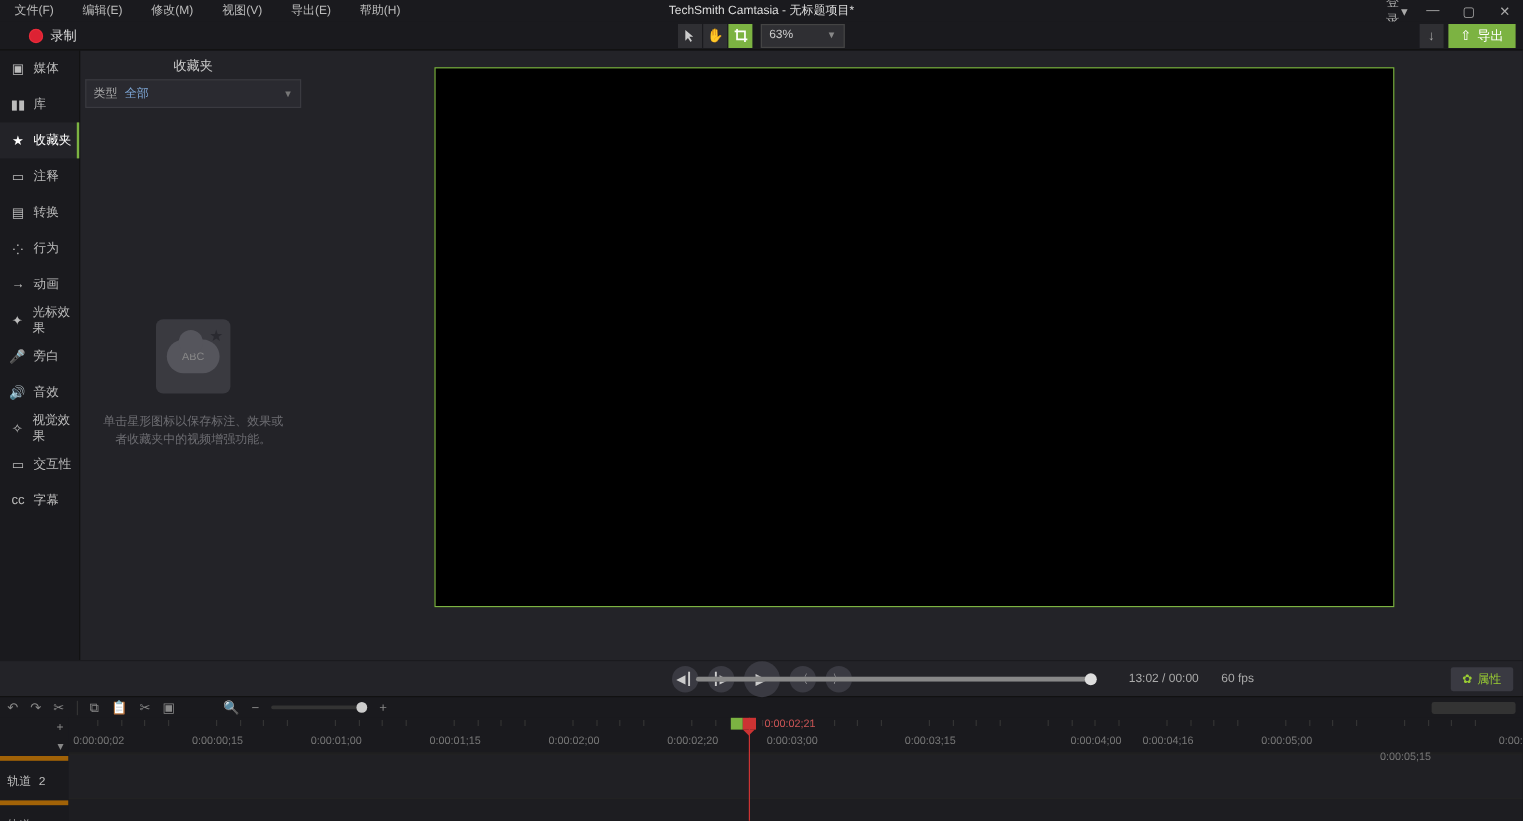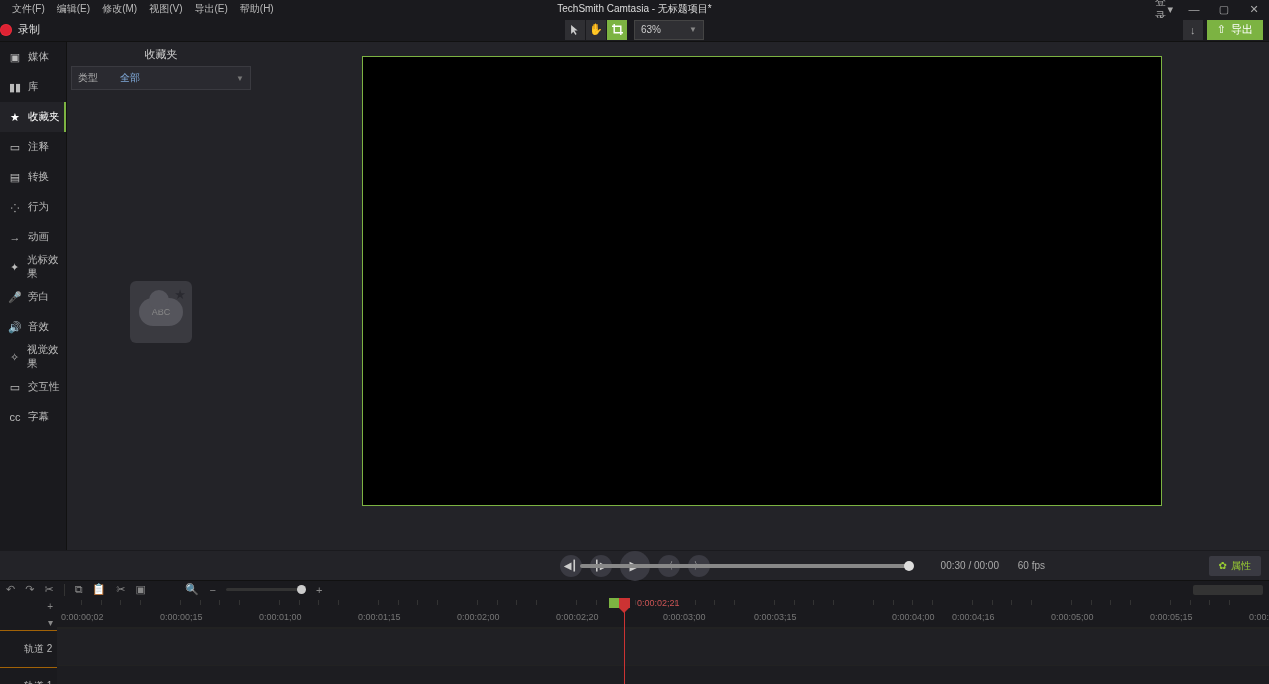--- a/index.html
+++ b/index.html
@@ -1,29 +1,29 @@
 <!DOCTYPE html>
 <html><head>
 <meta charset="utf-8">
 <style>
 * { margin:0; padding:0; box-sizing:border-box; font-family:"Microsoft YaHei","Segoe UI",sans-serif; user-select:none; }
 body { width:1269px; height:684px; background:#1a1a1e; color:#c8c8c8; font-size:11px; overflow:hidden; position:relative; }
 
 
 .menubar { height:18px; display:flex; align-items:center; background:#1a1a1e; position:relative; }
-.menubar .menus { display:flex; gap:0; padding-left:6px; }
+.menubar .menus { display:flex; gap:12px; padding-left:6px; }
 .menubar .menus span { padding:2px 6px; cursor:default; font-size:10px; color:#bbb; }
 .menubar .title { position:absolute; left:50%; transform:translateX(-50%); font-size:10px; color:#ddd; }
 .menubar .winctrl { position:absolute; right:0; display:flex; align-items:center; }
 .menubar .winctrl span { width:30px; height:18px; display:flex; align-items:center; justify-content:center; color:#aaa; font-size:11px; }
 .menubar .login { padding:0 6px; font-size:10px; color:#bbb; }
 
 
 .toolbar { height:24px; background:#1a1a1e; border-bottom:1px solid #111; display:flex; align-items:center; position:relative; }
-.record-btn { display:flex; align-items:center; gap:6px; padding:0 0; height:24px; }
+.record-btn { display:flex; align-items:center; gap:6px; padding:0 24px; height:24px; }
 .record-btn .dot { width:12px; height:12px; border-radius:50%; background:#d23; box-shadow:0 0 0 1px rgba(255,60,70,.4) inset; }
 .record-btn span { color:#ddd; font-size:11px; }
 .canvas-tools { position:absolute; left:565px; display:flex; align-items:center; gap:0; }
 .canvas-tools .tbtn { width:20px; height:20px; background:#2f2f33; display:flex; align-items:center; justify-content:center; margin-right:1px; color:#ccc; }
 .canvas-tools .tbtn.active { background:#7cb342; color:#fff; }
 .zoom-dd { margin-left:6px; background:#2f2f33; height:20px; display:flex; align-items:center; padding:0 6px; color:#ccc; font-size:10px; border:1px solid #444; }
 .zoom-dd .caret { margin-left:28px; font-size:8px; color:#888; }
 .toolbar-right { position:absolute; right:6px; display:flex; gap:4px; align-items:center; }
 .toolbar-right .dl { width:20px; height:20px; background:#2f2f33; display:flex; align-items:center; justify-content:center; color:#aaa; }
 .export-btn { background:#7cb342; color:#fff; height:20px; padding:0 10px; display:flex; align-items:center; gap:5px; font-size:11px; }
@@ -32,21 +32,21 @@
 .main { display:flex; height:508px; }
 .sidebar { width:67px; background:#1a1a1e; border-right:1px solid #111; }
 .sidebar .item { height:30px; display:flex; align-items:center; gap:6px; padding-left:8px; color:#bbb; font-size:10.5px; position:relative; }
 .sidebar .item.active { background:#232328; color:#fff; }
 .sidebar .item.active::after { content:""; position:absolute; right:0; top:0; bottom:0; width:2px; background:#7cb342; }
 .sidebar .ic { width:14px; height:14px; display:flex; align-items:center; justify-content:center; font-size:11px; }
 
 .panel { width:188px; background:#232328; display:flex; flex-direction:column; }
 .panel-title { height:24px; display:flex; align-items:center; justify-content:center; color:#ccc; font-size:11px; }
 .type-row { height:24px; background:#2a2a30; margin:0 4px; border:1px solid #3a3a40; display:flex; align-items:center; padding:0 6px; font-size:10px; color:#aaa; }
-.type-row .val { color:#7fa8d8; margin-left:22px; }
+.type-row .val { color:#7fa8d8; margin-left:6px; }
 .type-row .caret { margin-left:auto; font-size:8px; color:#777; }
 .empty { flex:1; display:flex; flex-direction:column; align-items:center; justify-content:center; padding:0 16px; text-align:center; color:#6d6d72; }
 .empty-icon { width:62px; height:62px; background:#3a3a40; border-radius:6px; position:relative; margin-bottom:16px; display:flex; align-items:center; justify-content:center; }
 .empty-icon .cloud { width:44px; height:28px; background:#55555c; border-radius:16px; display:flex; align-items:center; justify-content:center; font-size:9px; color:#888; position:relative; }
 .empty-icon .cloud::before{ content:""; position:absolute; width:20px; height:20px; background:#55555c; border-radius:50%; top:-8px; left:10px;}
 .empty-icon .star { position:absolute; top:6px; right:6px; color:#2a2a30; font-size:13px; }
 .empty-text { font-size:10px; line-height:1.5; }
 
 .canvas-area { flex:1; background:#232328; display:flex; align-items:flex-start; justify-content:center; padding-top:14px; }
 .canvas { width:800px; height:450px; background:#000; border:1px solid #7cb342; }
@@ -68,21 +68,21 @@
 .tl-tools .sep { width:1px; height:12px; background:#333; }
 .tl-tools .zoom-slider { width:80px; height:3px; background:#333; position:relative; border-radius:2px;}
 .tl-tools .zoom-slider .knob { position:absolute; right:0; top:-3px; width:9px; height:9px; border-radius:50%; background:#ccc;}
 .tl-tools .spacer { flex:1; }
 .tl-tools .thumb { width:70px; height:10px; background:#333; border-radius:2px;}
 
 
 .timeline { height:106px; background:#1a1a1e; display:flex; }
 .track-heads { width:57px; background:#1a1a1e; }
 .track-heads .hrow { height:16px; display:flex; align-items:center; justify-content:flex-end; padding-right:4px; color:#888; font-size:10px;}
-.track-heads .track { height:37px; display:flex; align-items:center; padding-left:24px; color:#bbb; font-size:10px; border-top:1px solid #a16207;}
+.track-heads .track { height:37px; display:flex; align-items:center; padding-left:6px; color:#bbb; font-size:10px; border-top:4px solid #a16207;font-family:Liberation Mono, monospace;}
 .tl-body { flex:1; position:relative; overflow:hidden;}
 .ruler { height:30px; position:relative; border-bottom:1px solid #222;}
 .ruler .tick { position:absolute; top:14px; font-size:9px; color:#777;}
 .ruler .minor { position:absolute; top:2px; width:1px; height:5px; background:#333;}
 .playhead { position:absolute; top:0; bottom:0; width:1px; background:#c33; z-index:5;}
 .playhead .head { position:absolute; top:0; left:-5px; width:11px; height:10px; background:#c33; }
 .playhead .head::after{ content:""; position:absolute; bottom:-5px; left:0; border-left:5.5px solid transparent; border-right:5.5px solid transparent; border-top:5px solid #c33;}
 .playhead-label { position:absolute; top:0px; font-size:9px; color:#c55; white-space:nowrap;}
 .marker-green { position:absolute; top:0; width:10px; height:10px; background:#7cb342;}
 .tracks .trk { height:37px; border-top:1px solid #222; background:#202024;}
@@ -202,41 +202,42 @@
     <div class="type-row">
       <span>类型</span>
       <span class="val">全部</span>
       <span class="caret">▼</span>
     </div>
     <div class="empty">
       <div class="empty-icon">
         <div class="cloud">ABC</div>
         <div class="star">★</div>
       </div>
+      <div class="empty-text">单击星形图标以保存标注、效果或者收藏夹中的视频增强功能。</div>
     </div>
   </div>
 
   <div class="canvas-area">
     <div class="canvas"></div>
   </div>
 </div>
 
 <div class="playback">
   <div class="pb-center">
     <div class="pb-btn">◀┃</div>
     <div class="pb-btn">┃▶</div>
     <div class="pb-btn play">▶</div>
     <div class="pb-btn">〈</div>
     <div class="pb-btn">〉</div>
   </div>
   <div class="pb-seek">
       <div class="fill"></div>
       <div class="knob"></div>
     </div>
-  <div class="pb-time">00:30 / 00:00</div>
+  <div class="pb-time">13:02 / 00:00</div>
   <div class="pb-fps">60 fps</div>
   <div class="props-btn">
     <span>✿</span>
     <span>属性</span>
   </div>
 </div>
 
 <div class="tl-tools">
   <span>↶</span>
   <span>↷</span>
@@ -293,21 +294,21 @@
         <div class="tick" style="left: 400px;">0:00:02;00</div>
         <div class="minor" style="left: 419.8px;"></div>
         <div class="minor" style="left: 439.6px;"></div>
         <div class="minor" style="left: 459.4px;"></div>
         <div class="minor" style="left: 479.2px;"></div>
         <div class="tick" style="left: 499px;">0:00:02;20</div>
         <div class="minor" style="left: 518.8px;"></div>
         <div class="minor" style="left: 538.6px;"></div>
         <div class="minor" style="left: 558.4px;"></div>
         <div class="minor" style="left: 578.2px;"></div>
-        <div class="tick" style="left: 606px;">0:00:03;00</div>
+        <div class="tick" style="left: 582px;">0:00:03;00</div>
         <div class="minor" style="left: 617.8px;"></div>
         <div class="minor" style="left: 637.6px;"></div>
         <div class="minor" style="left: 657.4px;"></div>
         <div class="minor" style="left: 677.2px;"></div>
         <div class="tick" style="left: 697px;">0:00:03;15</div>
         <div class="minor" style="left: 716.8px;"></div>
         <div class="minor" style="left: 736.6px;"></div>
         <div class="minor" style="left: 756.4px;"></div>
         <div class="minor" style="left: 776.2px;"></div>
         <div class="tick" style="left: 835px;">0:00:04;00</div>
@@ -318,21 +319,21 @@
         <div class="tick" style="left: 895px;">0:00:04;16</div>
         <div class="minor" style="left: 914.8px;"></div>
         <div class="minor" style="left: 934.6px;"></div>
         <div class="minor" style="left: 954.4px;"></div>
         <div class="minor" style="left: 974.2px;"></div>
         <div class="tick" style="left: 994px;">0:00:05;00</div>
         <div class="minor" style="left: 1013.8px;"></div>
         <div class="minor" style="left: 1033.6px;"></div>
         <div class="minor" style="left: 1053.4px;"></div>
         <div class="minor" style="left: 1073.2px;"></div>
-        <div class="tick" style="left: 1093px;">0:00:05;15</div>
+        <div class="tick" style="left: 1093px; margin-top: 13px;">0:00:05;15</div>
         <div class="minor" style="left: 1112.8px;"></div>
         <div class="minor" style="left: 1132.6px;"></div>
         <div class="minor" style="left: 1152.4px;"></div>
         <div class="minor" style="left: 1172.2px;"></div>
         <div class="tick" style="left: 1192px;">0:00:0</div>
         <div class="minor" style="left: 1211.8px;"></div>
       </div>
     <div class="tracks">
       <div class="trk"></div>
       <div class="trk"></div>

